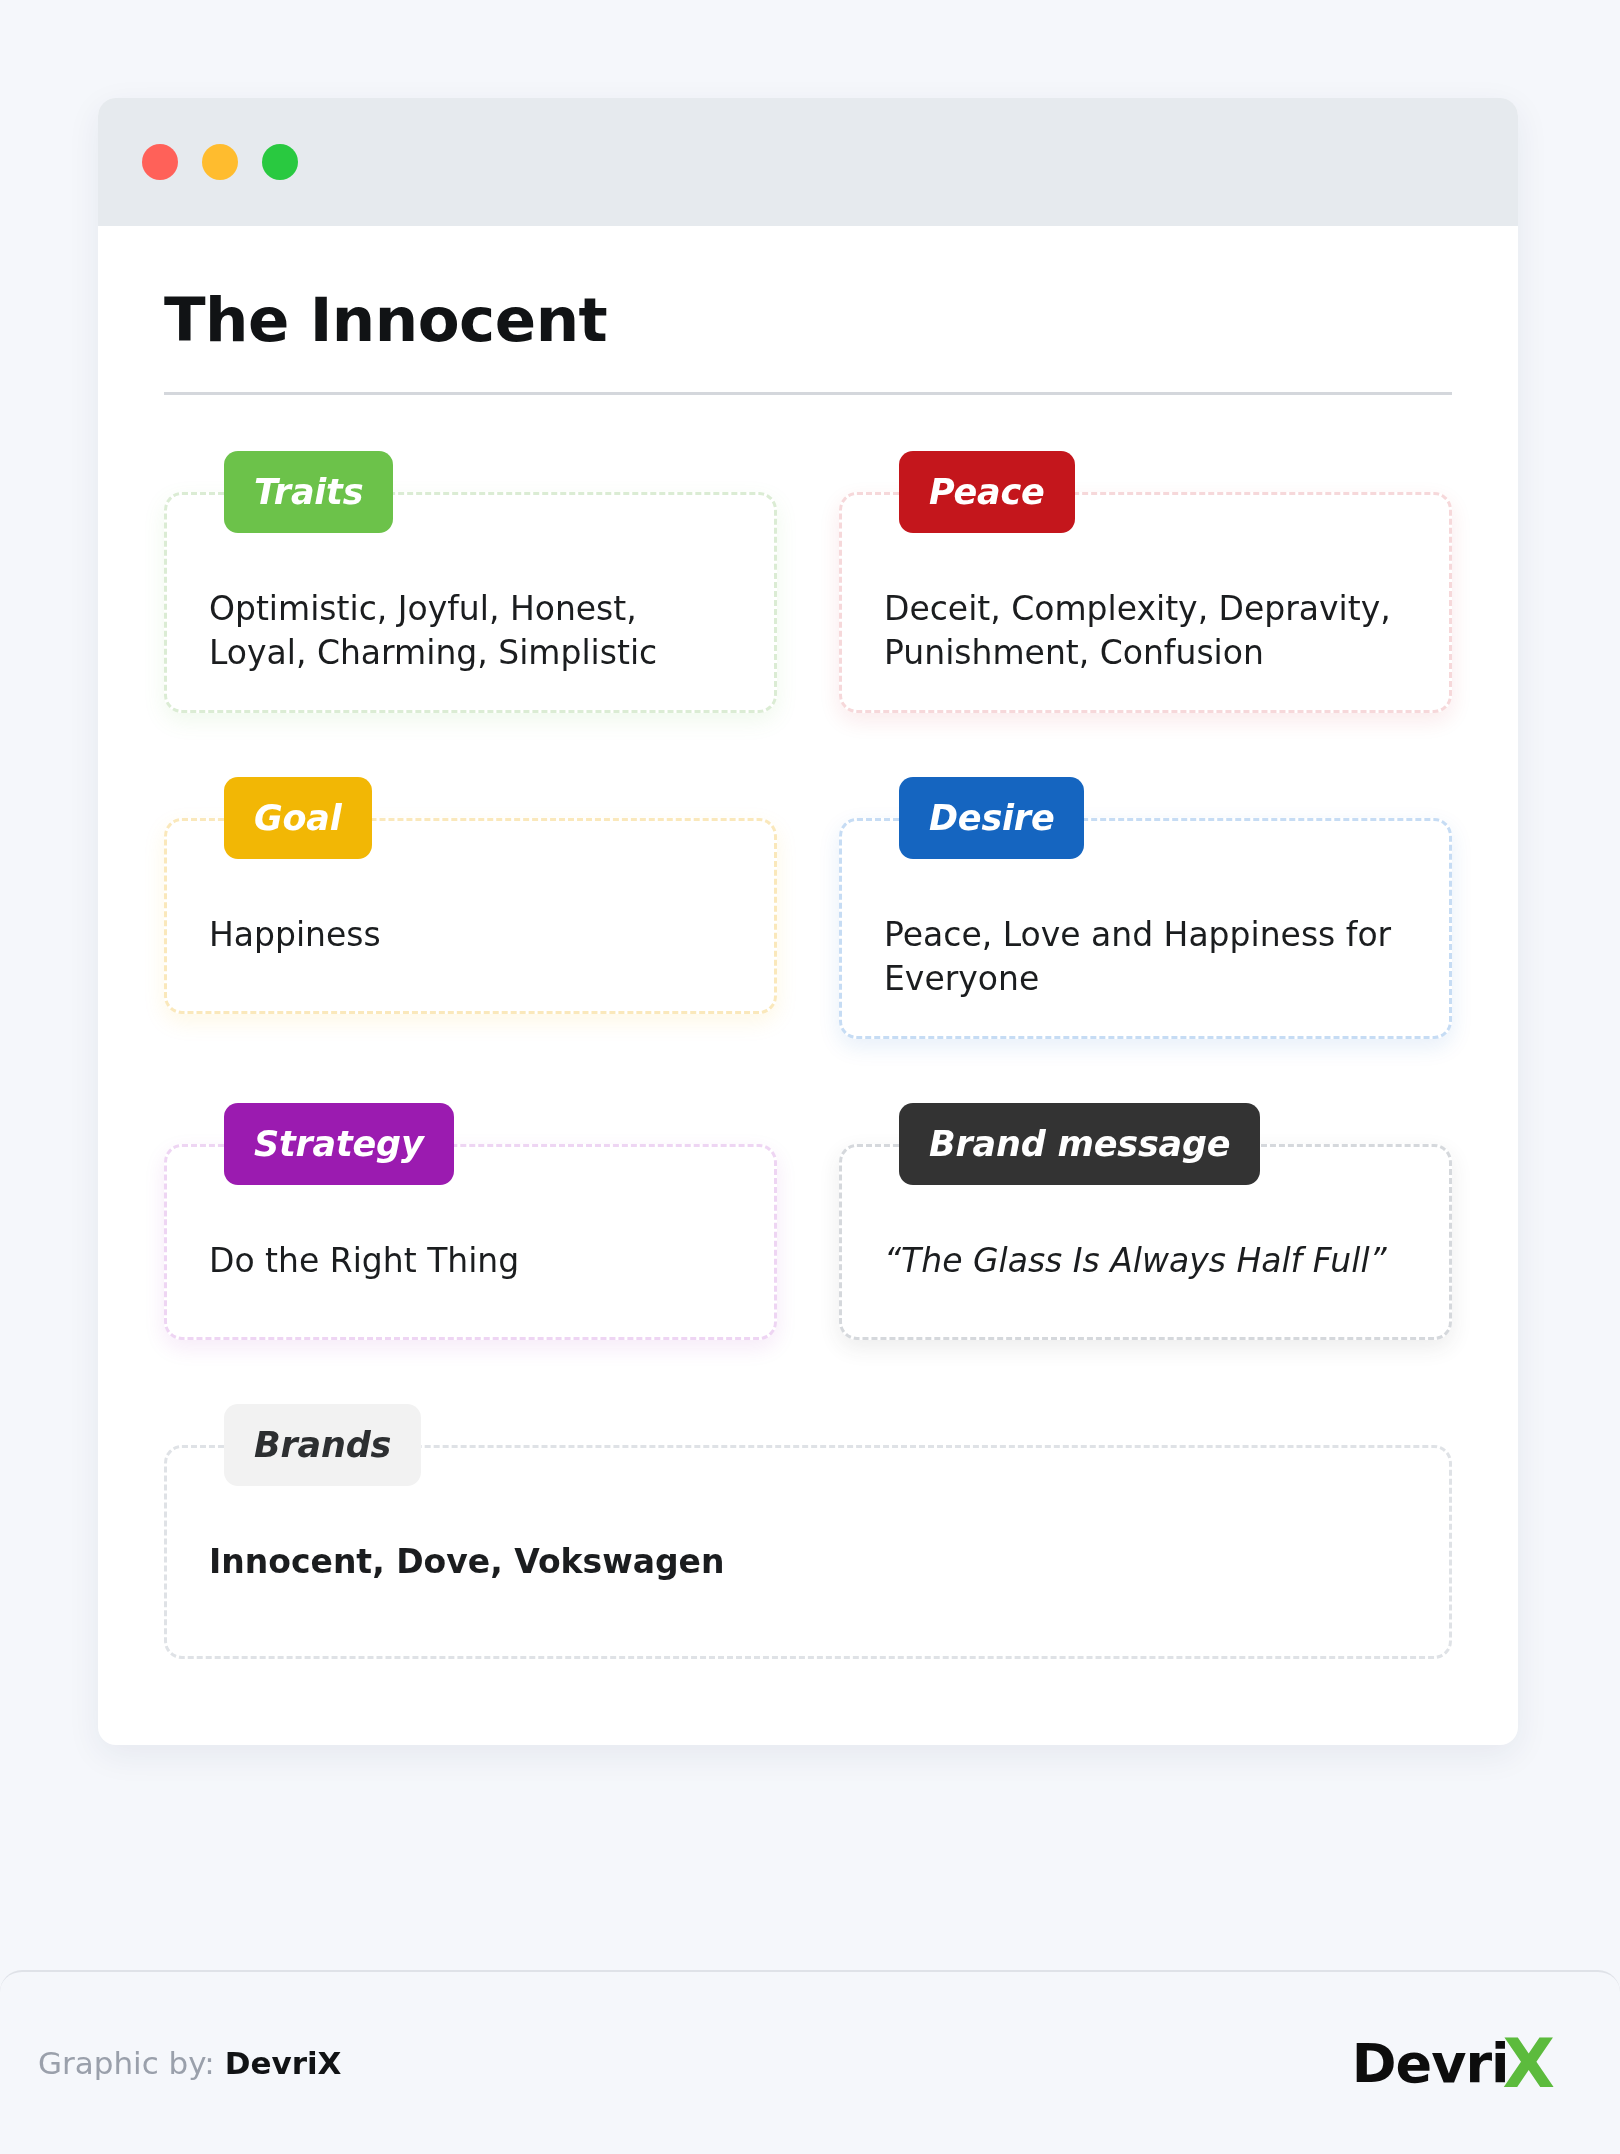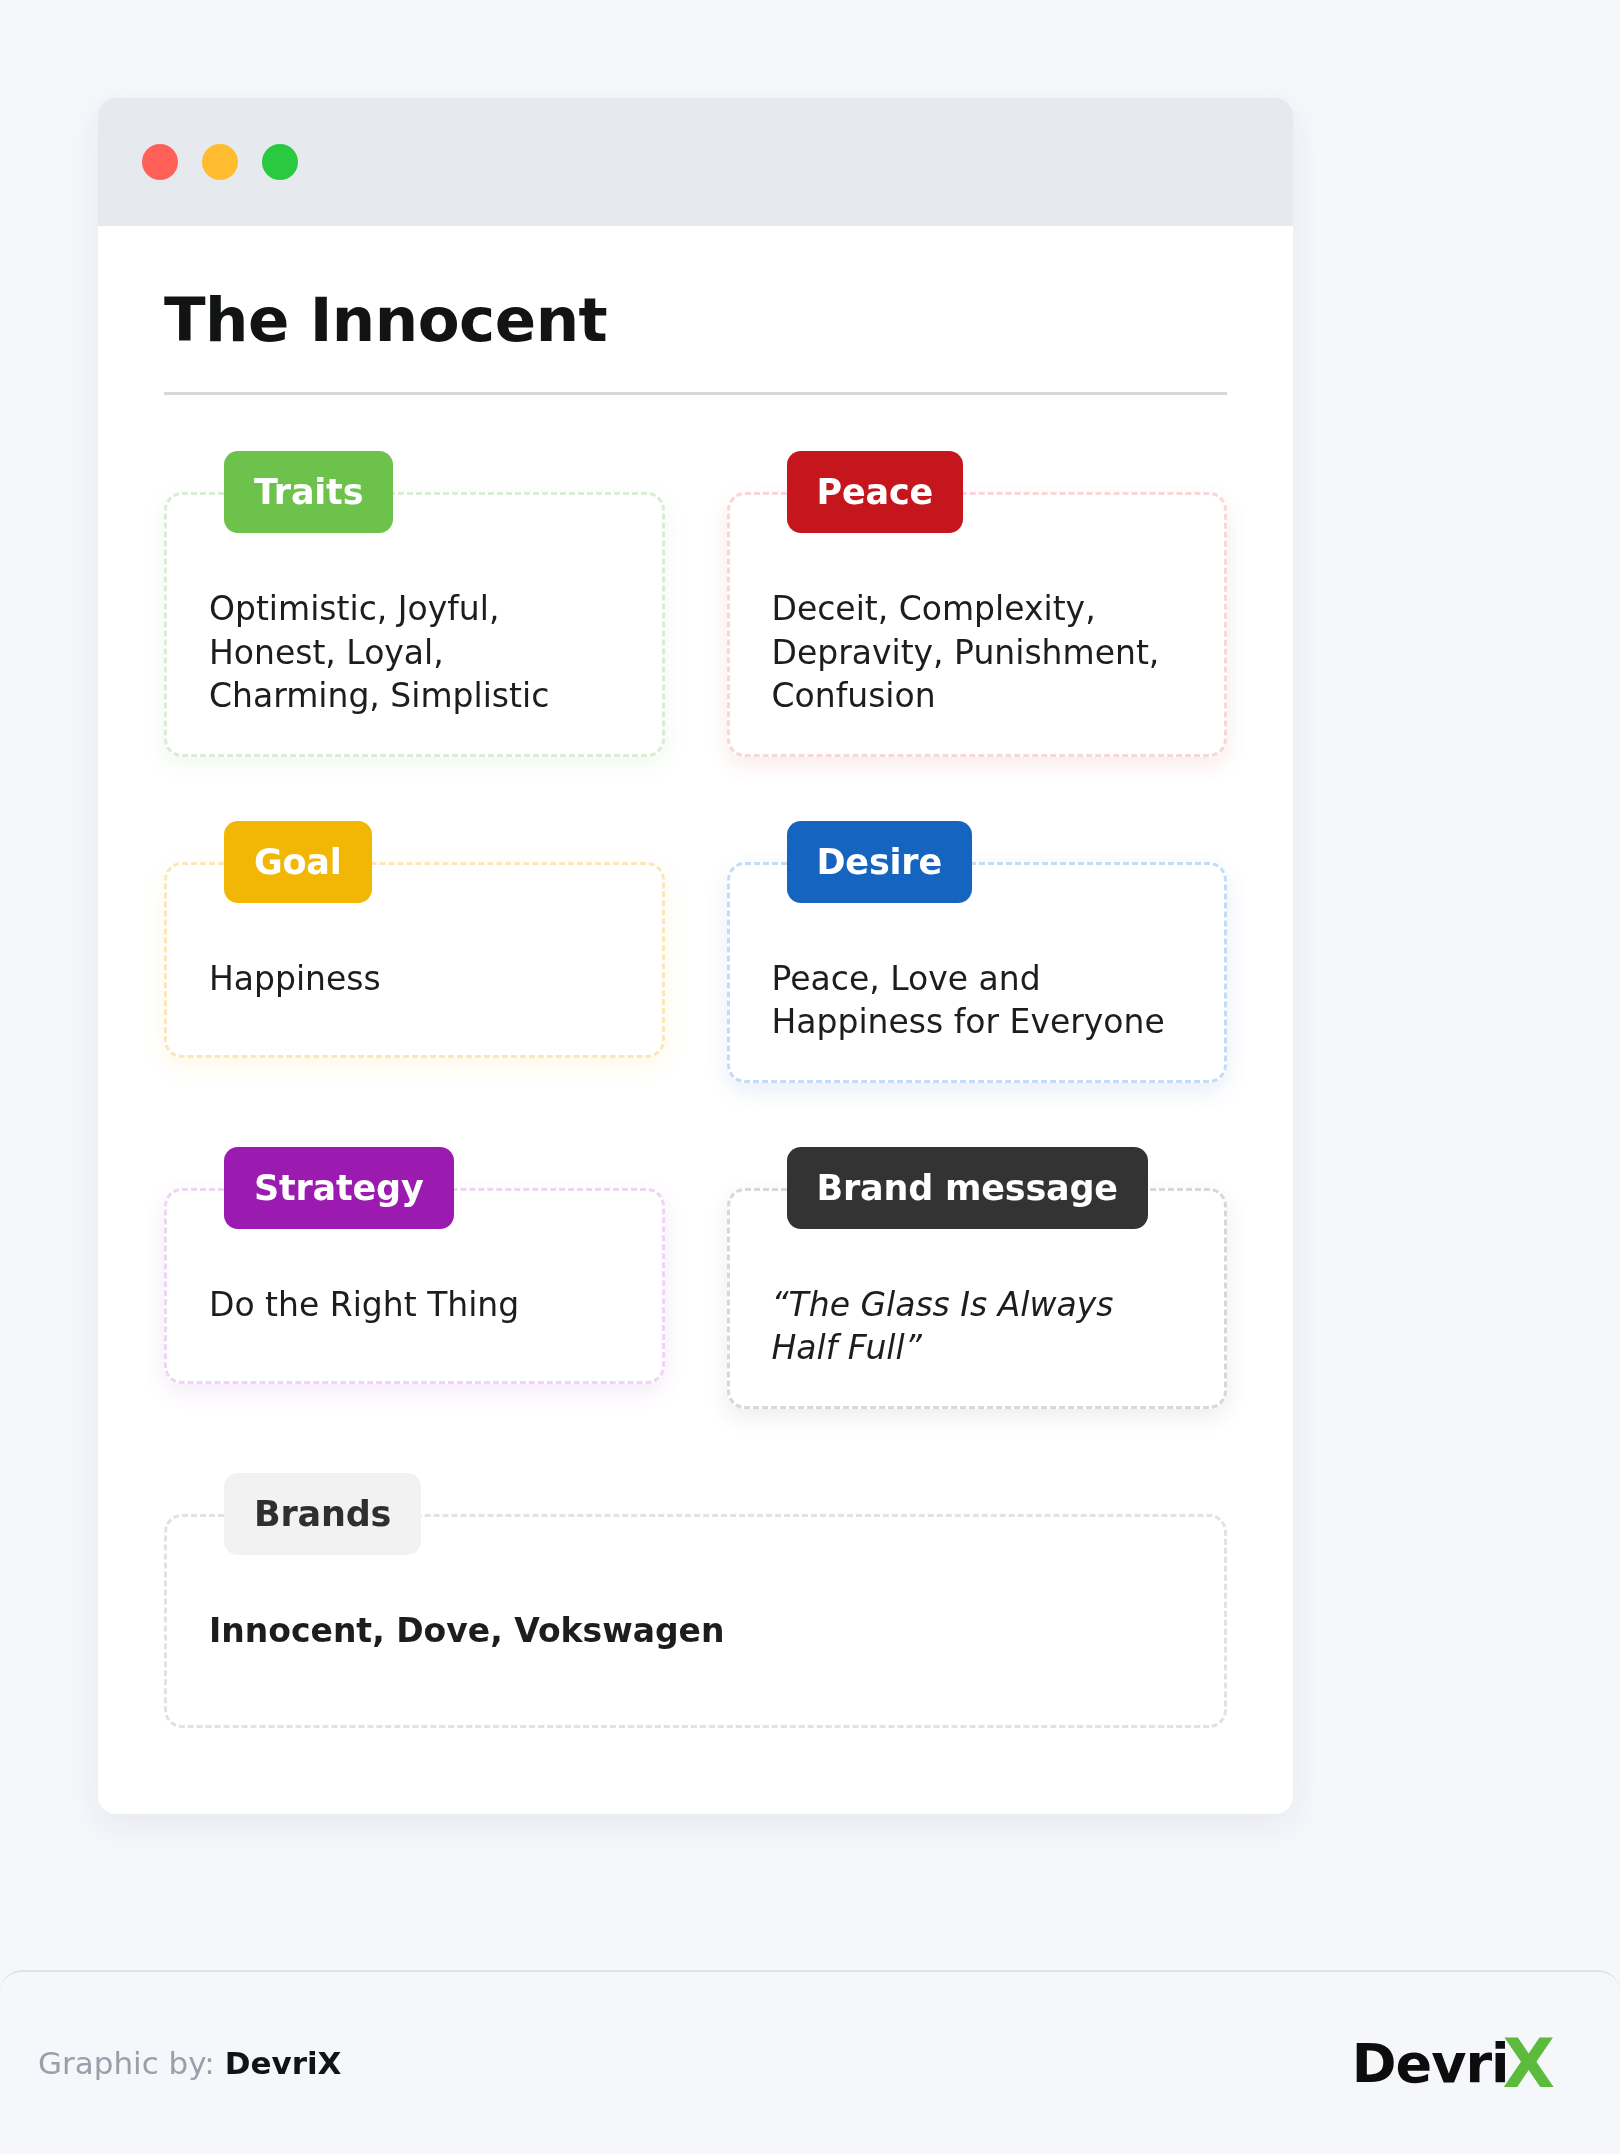--- a/index.html
+++ b/index.html
@@ -20,21 +20,21 @@
     flex-direction: column;
   }
 
   
   .window-wrap {
     flex: 1 1 auto;
     padding: 98px 140px 0 98px;
   }
 
   .window {
-    width: 1195px;
+    width: 1420px;
     background: #ffffff;
     border-radius: 18px;
     box-shadow: 0 10px 34px rgba(25, 40, 80, 0.07);
     overflow: hidden;
   }
 
   .titlebar {
     height: 128px;
     background: #e6eaee;
     display: flex;
@@ -92,20 +92,21 @@
     align-items: center;
     justify-content: center;
     height: 82px;
     padding: 0 30px;
     border-radius: 14px;
     font-size: 35px;
     font-weight: bold;
     color: #ffffff;
     letter-spacing: -0.2px;
     white-space: nowrap;
+    font-style: italic;
   }
 
   .card-text {
     font-size: 33px;
     line-height: 1.32;
     color: #1b1d1f;
     font-weight: normal;
   }
 
   

